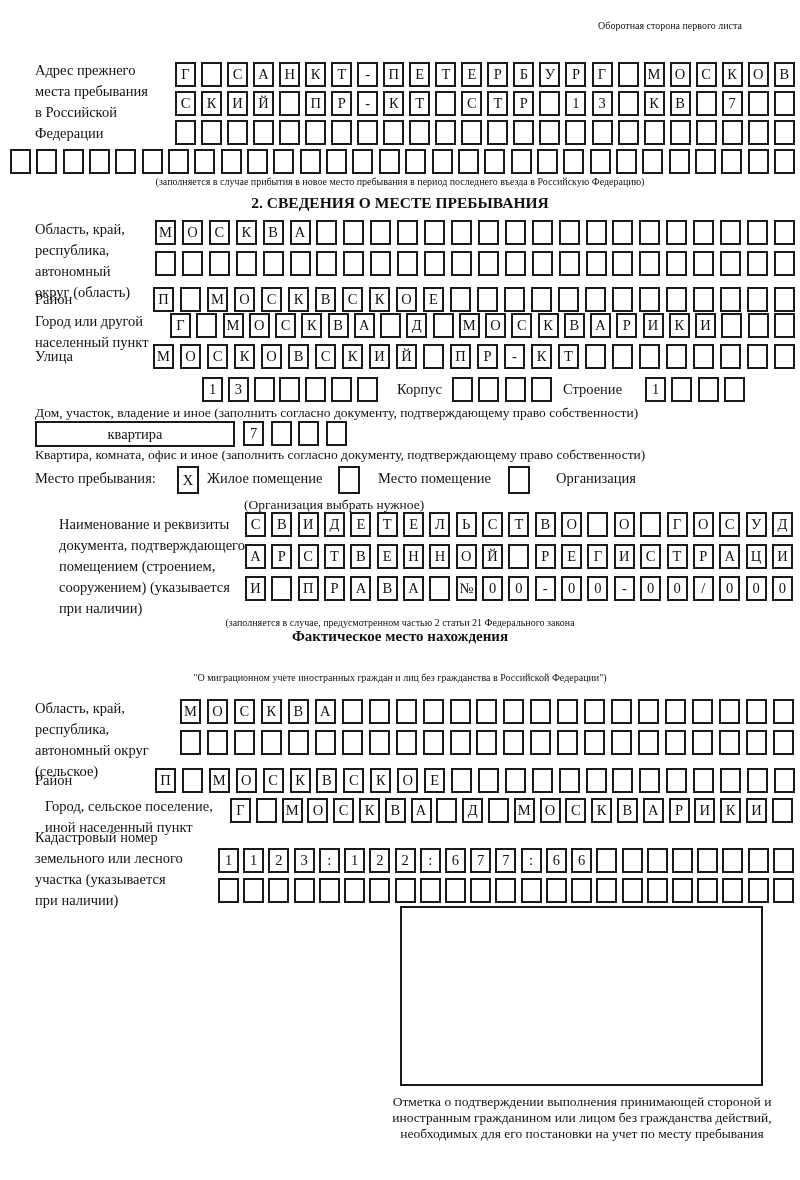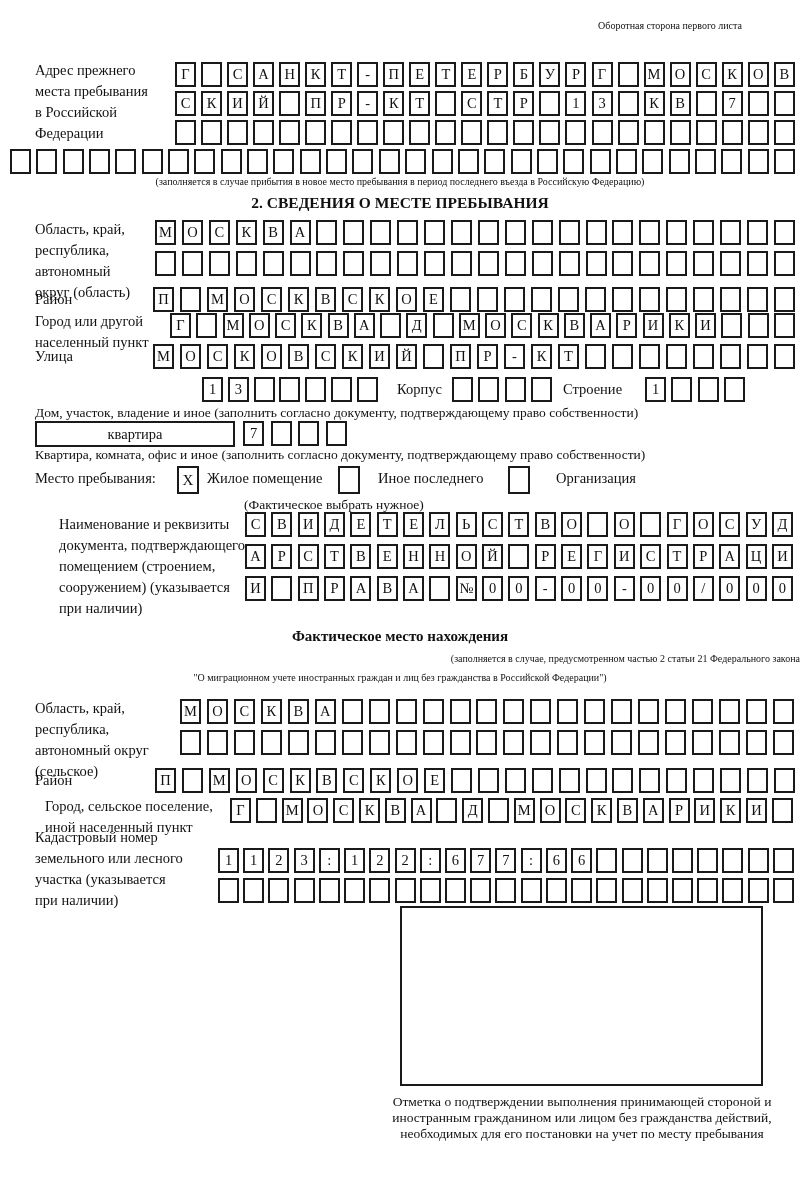--- a/index.html
+++ b/index.html
@@ -333,26 +333,26 @@
   <div class="note" style="left:35px;top:447px;">Квартира, комната, офис и иное (заполнить согласно документу, подтверждающему право собственности)</div>
 
   <div class="lbl" style="left:35px;top:468px;">Место пребывания:</div>
   <div class="cells chk" style="left:177px;top:466px;width:22px;">
       <span class="cell">X</span>
     </div>
   <div class="lbl" style="left:207px;top:468px;">Жилое помещение</div>
   <div class="cells chk" style="left:338px;top:466px;width:22px;">
       <span class="cell"></span>
     </div>
-  <div class="lbl" style="left:378px;top:468px;">Иное последнего</div>
+  <div class="lbl" style="left:378px;top:468px;">Место помещение</div>
   <div class="cells chk" style="left:508px;top:466px;width:22px;">
       <span class="cell"></span>
     </div>
   <div class="lbl" style="left:556px;top:468px;">Организация</div>
-  <div class="note" style="left:244px;top:497px;">(Фактическое выбрать нужное)</div>
+  <div class="note" style="left:244px;top:497px;">(Организация выбрать нужное)</div>
 
   <div class="lbl" style="left:35px;top:514px;margin-left:24px;">
     <div>Наименование и реквизиты</div>
     <div>документа, подтверждающего</div>
     <div>помещением (строением,</div>
     <div>сооружением) (указывается</div>
     <div>при наличии)</div>
   </div>
   <div class="cells" style="left:245px;top:512px;width:548px;">
       <span class="cell">С</span>
@@ -418,21 +418,21 @@
       <span class="cell">-</span>
       <span class="cell">0</span>
       <span class="cell">0</span>
       <span class="cell">/</span>
       <span class="cell">0</span>
       <span class="cell">0</span>
       <span class="cell">0</span>
     </div>
 
   <div class="h" style="top:628px;font-size:15px;">Фактическое место нахождения</div>
-  <div class="c-note" style="top:653px;text-align:right;">(заполняется в случае, предусмотренном частью 2 статьи 21 Федерального закона</div>
+  <div class="c-note" style="top:617px;">(заполняется в случае, предусмотренном частью 2 статьи 21 Федерального закона</div>
   <div class="c-note" style="top:672px;">"О миграционном учете иностранных граждан и лиц без гражданства в Российской Федерации")</div>
 
   <div class="lbl" style="left:35px;top:698px;">
     <div>Область, край,</div>
     <div>республика,</div>
     <div>автономный округ</div>
     <div>(сельское)</div>
   </div>
   <div class="cells" style="left:180px;top:699px;width:614px;">
       <span class="cell">М</span>

